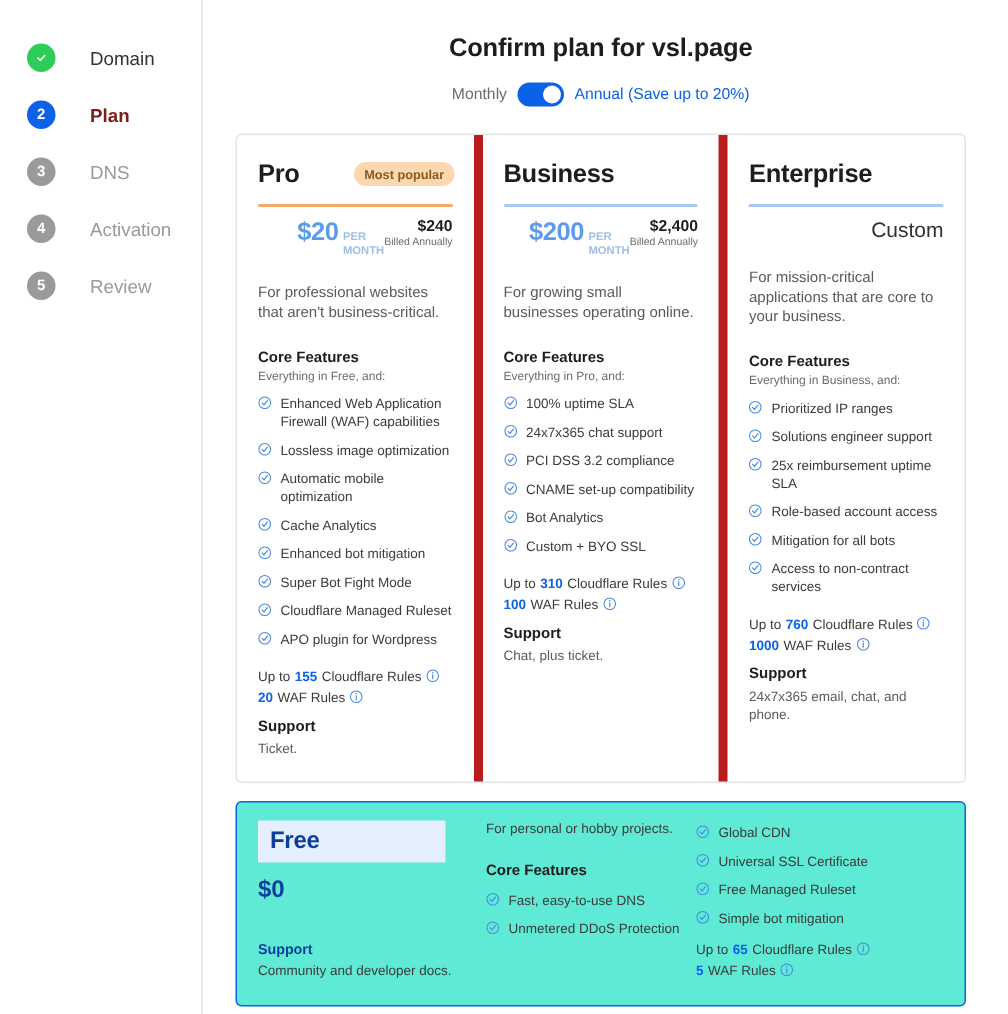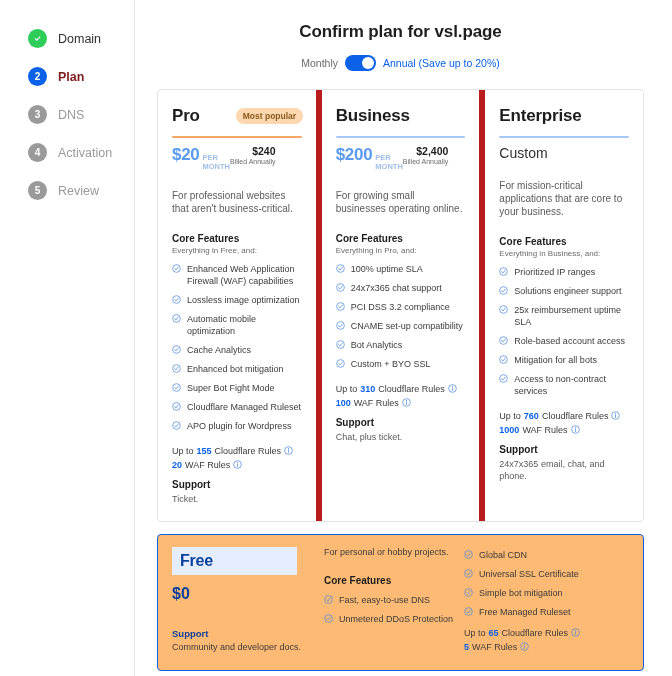--- a/index.html
+++ b/index.html
@@ -13,21 +13,21 @@
   .page { display: flex; width: 672px; height: 676px; }
 
   
   .sidebar {
     width: 135px; height: 676px;
     border-right: 1px solid #e6e6e6;
     padding-top: 26px;
     background: #fff;
     flex: 0 0 135px;
   }
-  .step { display: flex; align-items: center; height: 25px; margin-bottom: 13px; padding-left: 28px; }
+  .step { display: flex; align-items: center; height: 25px; margin-bottom: 13px; padding-left: 18px; gap: 12px; }
   .step-circle {
     width: 19px; height: 19px; border-radius: 50%;
     display: flex; align-items: center; justify-content: center;
     font-size: 10px; color: #fff; font-weight: 700; flex: 0 0 19px;
   }
   .step-circle.done { background: #2ecc58; }
   .step-circle.current { background: #0b62e8; }
   .step-circle.todo { background: #9a9a9a; }
   .step-label { margin-left: 11px; font-size: 12.5px; color: #9a9a9a; }
   .step-label.active { color: #7f1d1d; font-weight: 700; }
@@ -58,21 +58,21 @@
   .card-name { font-size: 17px; font-weight: 700; color: #1d1d1d; letter-spacing: -0.2px; }
   .badge {
     background: #fcd7b0; color: #8a5b1d; font-size: 8.5px; font-weight: 700;
     border-radius: 9px; padding: 3px 7px; white-space: nowrap;
   }
   .rule { height: 2px; margin: 8px 0 7px 0; border-radius: 1px; }
   .rule.pro { background: #f7a766; }
   .rule.biz { background: #a8c8f5; }
   .rule.ent { background: #a8c8f5; }
 
-  .price-row { display: flex; align-items: flex-start; justify-content: flex-start; }
+  .price-row { display: flex; align-items: flex-start; justify-content: flex-end; }
   .price-main { display: flex; align-items: baseline; gap: 3px; }
   .price-amount { font-size: 17px; font-weight: 700; color: #5a9bf0; letter-spacing: -0.3px; }
   .price-per { font-size: 7.5px; line-height: 9px; color: #9fbfe8; font-weight: 700; text-transform: uppercase; }
   .price-right { text-align: right; }
   .price-annual { font-size: 10.5px; font-weight: 700; color: #1d1d1d; }
   .price-billed { font-size: 7px; color: #6b6b6b; margin-top: 1px; }
   .price-custom { font-size: 14px; color: #313131; }
 
   .desc { font-size: 10px; line-height: 13px; color: #5b5b5b; margin-top: 18px; min-height: 26px; }
 
@@ -86,21 +86,21 @@
   .rules-block { margin-top: 14px; }
   .rules-line { font-size: 9px; color: #3b3b3b; margin-bottom: 4px; display: flex; gap: 3px; }
   .rules-num { color: #0b62e8; font-weight: 700; }
   .info { flex: 0 0 9px; width: 9px; height: 9px; }
   .support-title { font-size: 10px; font-weight: 700; color: #1d1d1d; margin-top: 9px; }
   .support-text { font-size: 9px; color: #5b5b5b; margin-top: 3px; line-height: 12px; }
 
   
   .free-card {
     margin-top: 12px; border: 1.5px solid #0b62e8; border-radius: 4px;
-    display: flex; padding: 12px 14px 14px 14px; background: #fdba74;
+    display: flex; padding: 12px 14px 14px 14px; background: #5eead4;
   }
   .free-left { flex: 0 0 140px; }
   .free-name-box { background: #e5eefc; padding: 5px 8px; display: inline-block; min-width: 125px; }
   .free-name { font-size: 16px; font-weight: 700; color: #0b3f9e; letter-spacing: -0.2px; }
   .free-price { font-size: 16px; font-weight: 700; color: #0b3f9e; margin-top: 10px; }
   .free-support-title { font-size: 9.5px; font-weight: 700; color: #0b3f9e; margin-top: 25px; }
   .free-support-text { font-size: 9px; color: #3b3b3b; margin-top: 3px; }
   .free-mid { flex: 1 1 auto; padding-left: 12px; }
   .free-desc { font-size: 9px; color: #3b3b3b; }
   .free-right { flex: 0 0 165px; }
@@ -462,28 +462,28 @@
                 <circle cx="7" cy="7" r="6" fill="none" stroke="#4a8ae0" stroke-width="1.1"></circle>
                 <path d="M4.2 7.2l2 2 3.6-4.4" fill="none" stroke="#4a8ae0" stroke-width="1.2" stroke-linecap="round"></path>
               </svg>
               <span class="feat-text">Universal SSL Certificate</span>
             </li>
             <li class="feat-item">
               <svg class="tick" viewBox="0 0 14 14">
                 <circle cx="7" cy="7" r="6" fill="none" stroke="#4a8ae0" stroke-width="1.1"></circle>
                 <path d="M4.2 7.2l2 2 3.6-4.4" fill="none" stroke="#4a8ae0" stroke-width="1.2" stroke-linecap="round"></path>
               </svg>
+              <span class="feat-text">Free Managed Ruleset</span>
+            </li>
+            <li class="feat-item">
+              <svg class="tick" viewBox="0 0 14 14">
+                <circle cx="7" cy="7" r="6" fill="none" stroke="#4a8ae0" stroke-width="1.1"></circle>
+                <path d="M4.2 7.2l2 2 3.6-4.4" fill="none" stroke="#4a8ae0" stroke-width="1.2" stroke-linecap="round"></path>
+              </svg>
               <span class="feat-text">Simple bot mitigation</span>
-            </li>
-            <li class="feat-item">
-              <svg class="tick" viewBox="0 0 14 14">
-                <circle cx="7" cy="7" r="6" fill="none" stroke="#4a8ae0" stroke-width="1.1"></circle>
-                <path d="M4.2 7.2l2 2 3.6-4.4" fill="none" stroke="#4a8ae0" stroke-width="1.2" stroke-linecap="round"></path>
-              </svg>
-              <span class="feat-text">Free Managed Ruleset</span>
             </li>
           </ul>
         <div class="rules-block" id="free-rules" style="margin-top:10px">
             <div class="rules-line">
               <span>Up to</span>
               <span class="rules-num">65</span>
               <span>Cloudflare Rules</span>
               <svg class="info" viewBox="0 0 14 14">
                 <circle cx="7" cy="7" r="6" fill="none" stroke="#4a8ae0" stroke-width="1.1"></circle>
                 <path d="M7 6v4" stroke="#4a8ae0" stroke-width="1.2" stroke-linecap="round"></path>

